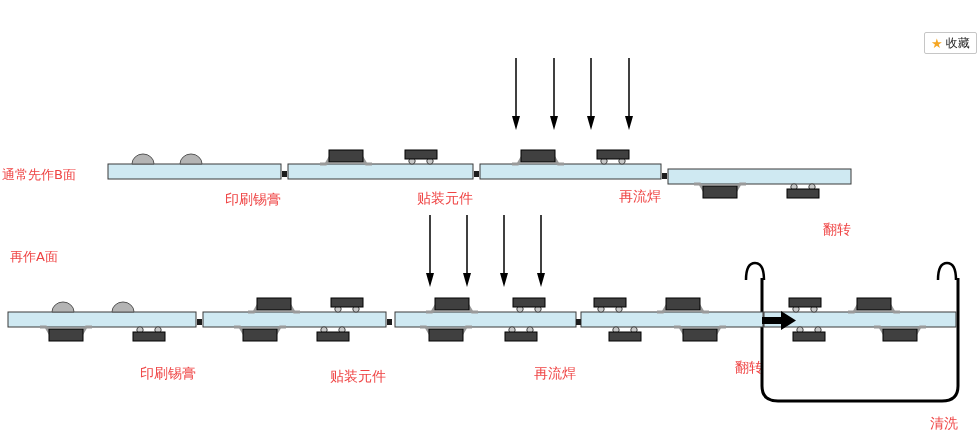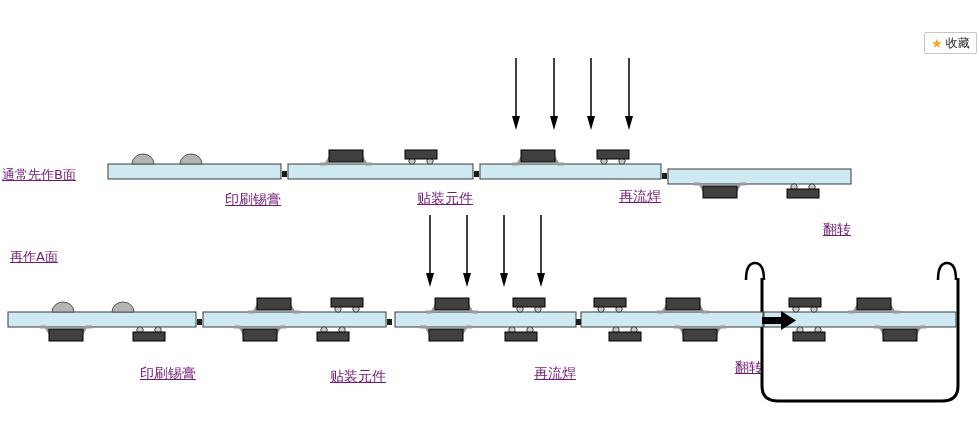--- a/index.html
+++ b/index.html
@@ -1,20 +1,20 @@
 <!DOCTYPE html>
 <html><head>
 <meta charset="utf-8">
 <style>
   html,body { margin:0; padding:0; background:#fff; }
   .canvas {
     position:relative; width:979px; height:446px; background:#fff;
     font-family:"DejaVu Sans","Liberation Sans",sans-serif; overflow:hidden;
   }
-  .txt { position:absolute; color:#701a75; font-size:14px; line-height:1.2; white-space:nowrap;text-decoration:underline; }
+  .txt { position:absolute; color:#ef4444; font-size:14px; line-height:1.2; white-space:nowrap; }
   .row-label { font-size:13px; }
   .step-label { text-align:right; }
   .fav-btn {
     position:absolute; left:924px; top:32px; height:20px;
     display:flex; align-items:center; gap:3px; padding:0 6px;
     background:#fff; border:1px solid #c6c6c6; border-radius:2px;
     font-size:12px; color:#222; cursor:pointer;
   }
   .fav-btn .star { color:#f5a623; font-size:13px; line-height:1; }
   svg.diagram { position:absolute; left:0; top:0; }
@@ -45,20 +45,21 @@
 
   <div class="txt step-label" style="left:108px; top:191px; width:173px;">印刷锡膏</div>
   <div class="txt step-label" style="left:288px; top:190px; width:185px;">贴装元件</div>
   <div class="txt step-label" style="left:480px; top:188px; width:181px;">再流焊</div>
   <div class="txt step-label" style="left:668px; top:221px; width:183px;">翻转</div>
 
   <div class="txt step-label" style="left:8px;   top:365px; width:188px;">印刷锡膏</div>
   <div class="txt step-label" style="left:203px; top:368px; width:183px;">贴装元件</div>
   <div class="txt step-label" style="left:395px; top:365px; width:181px;">再流焊</div>
   <div class="txt step-label" style="left:581px; top:359px; width:182px;">翻转</div>
+  <div class="txt step-label" style="left:762px; top:415px; width:196px;">清洗</div>
 
   <svg class="diagram" width="979" height="446" viewBox="0 0 979 446">
     <defs>
       <g id="ic">
         <path class="lead" d="M2 16 H8 L14 6"></path>
         <path class="lead" d="M42 6 L48 16 H54"></path>
         <rect class="icbody" x="11" y="2" width="34" height="12"></rect>
       </g>
       <g id="chip">
         <circle class="foot" cx="8" cy="11" r="3.2"></circle>

